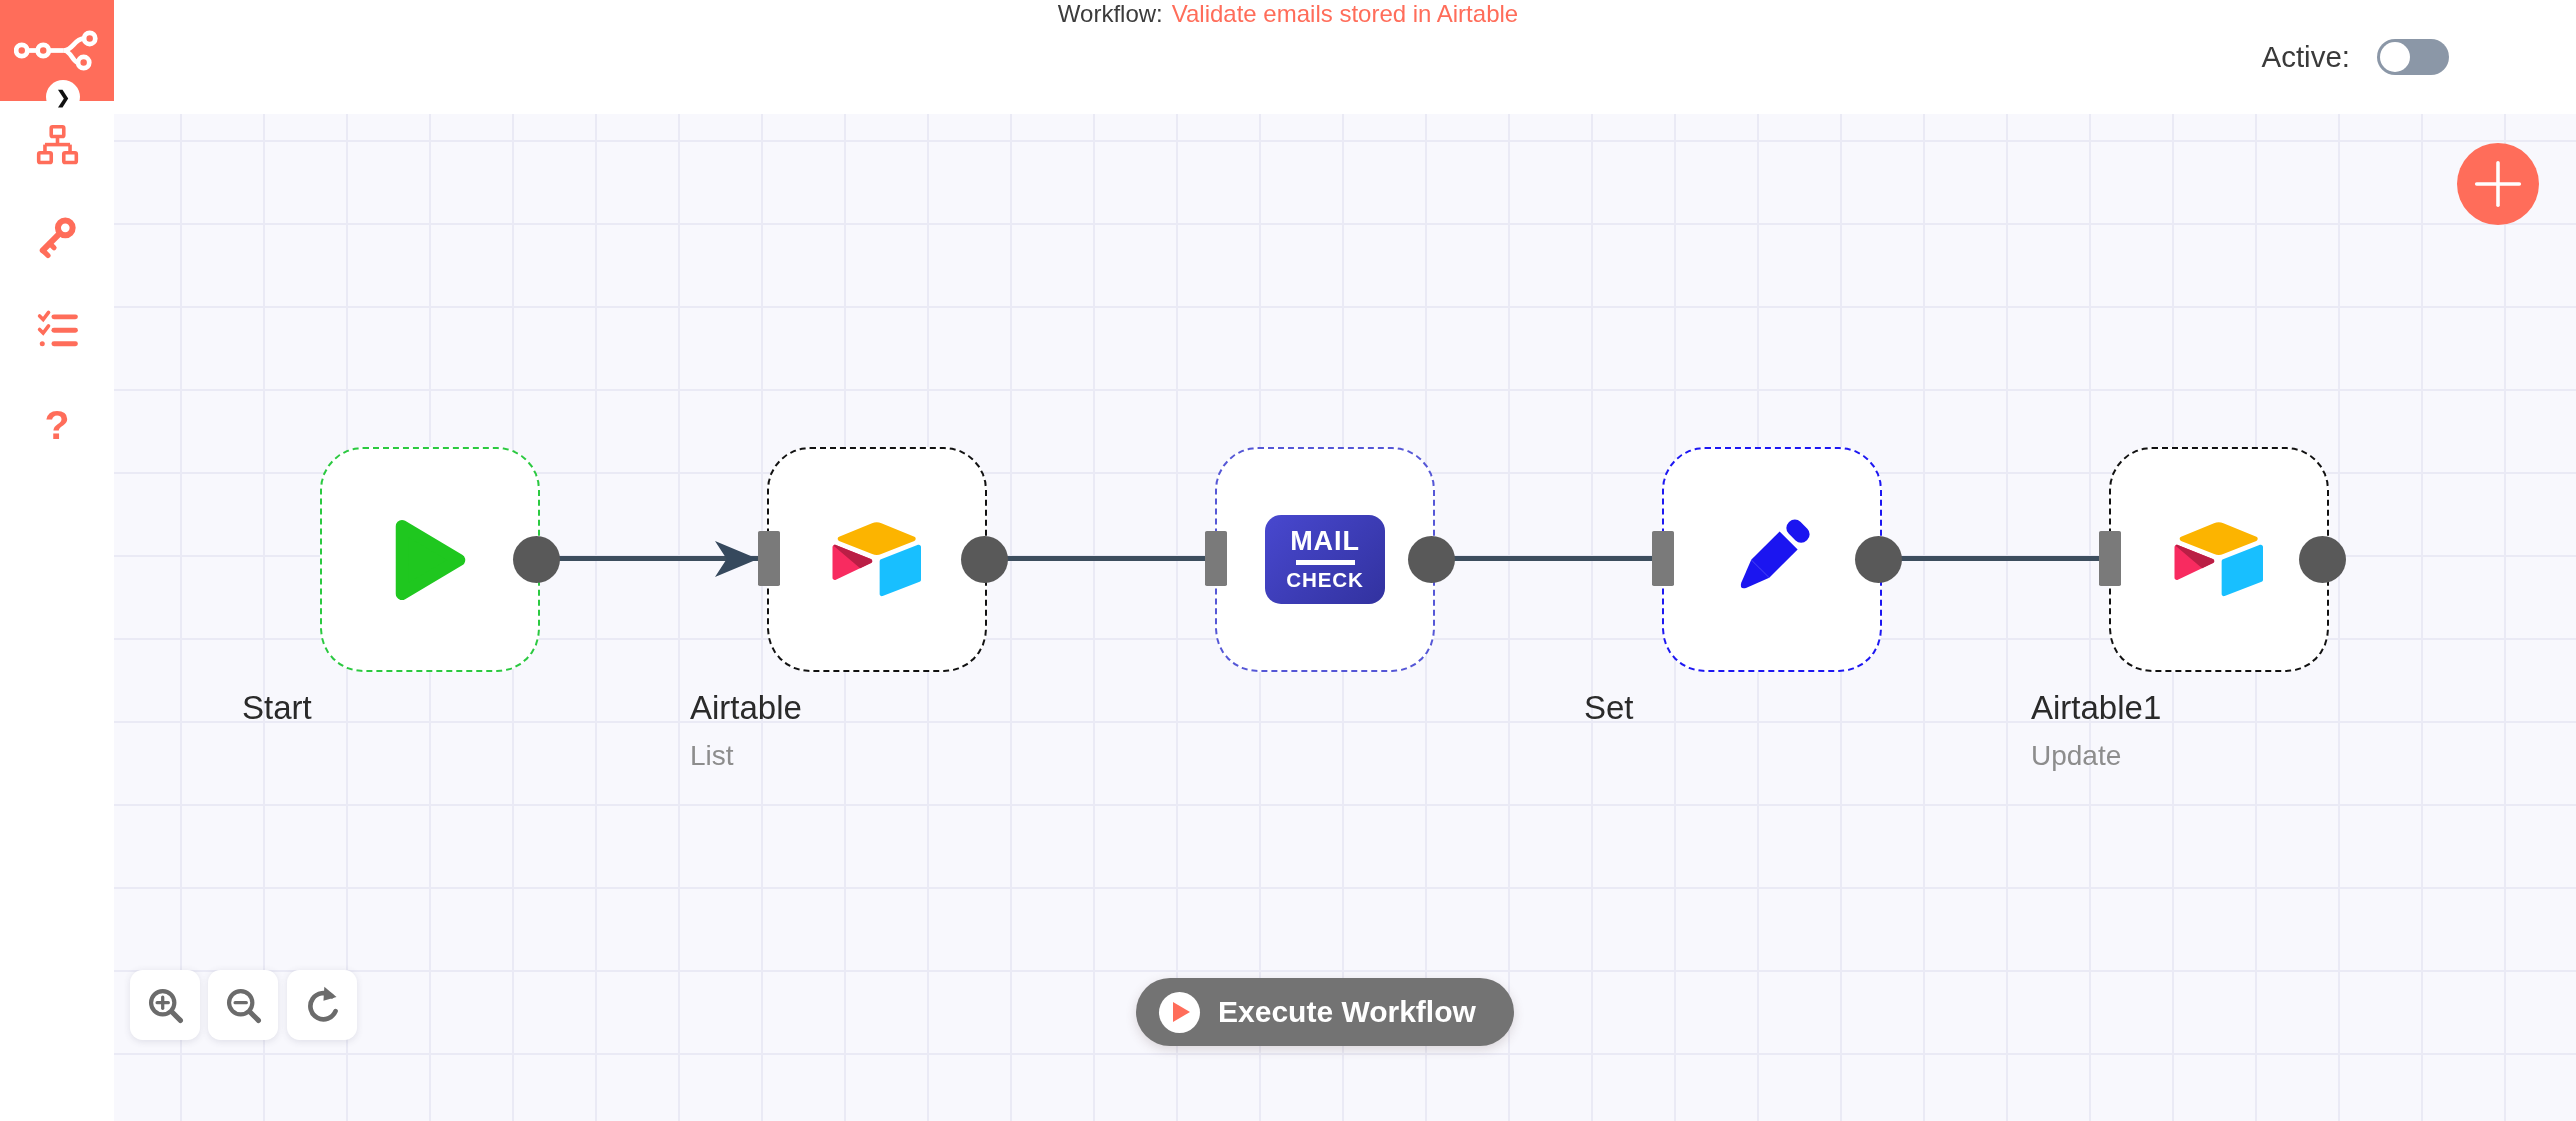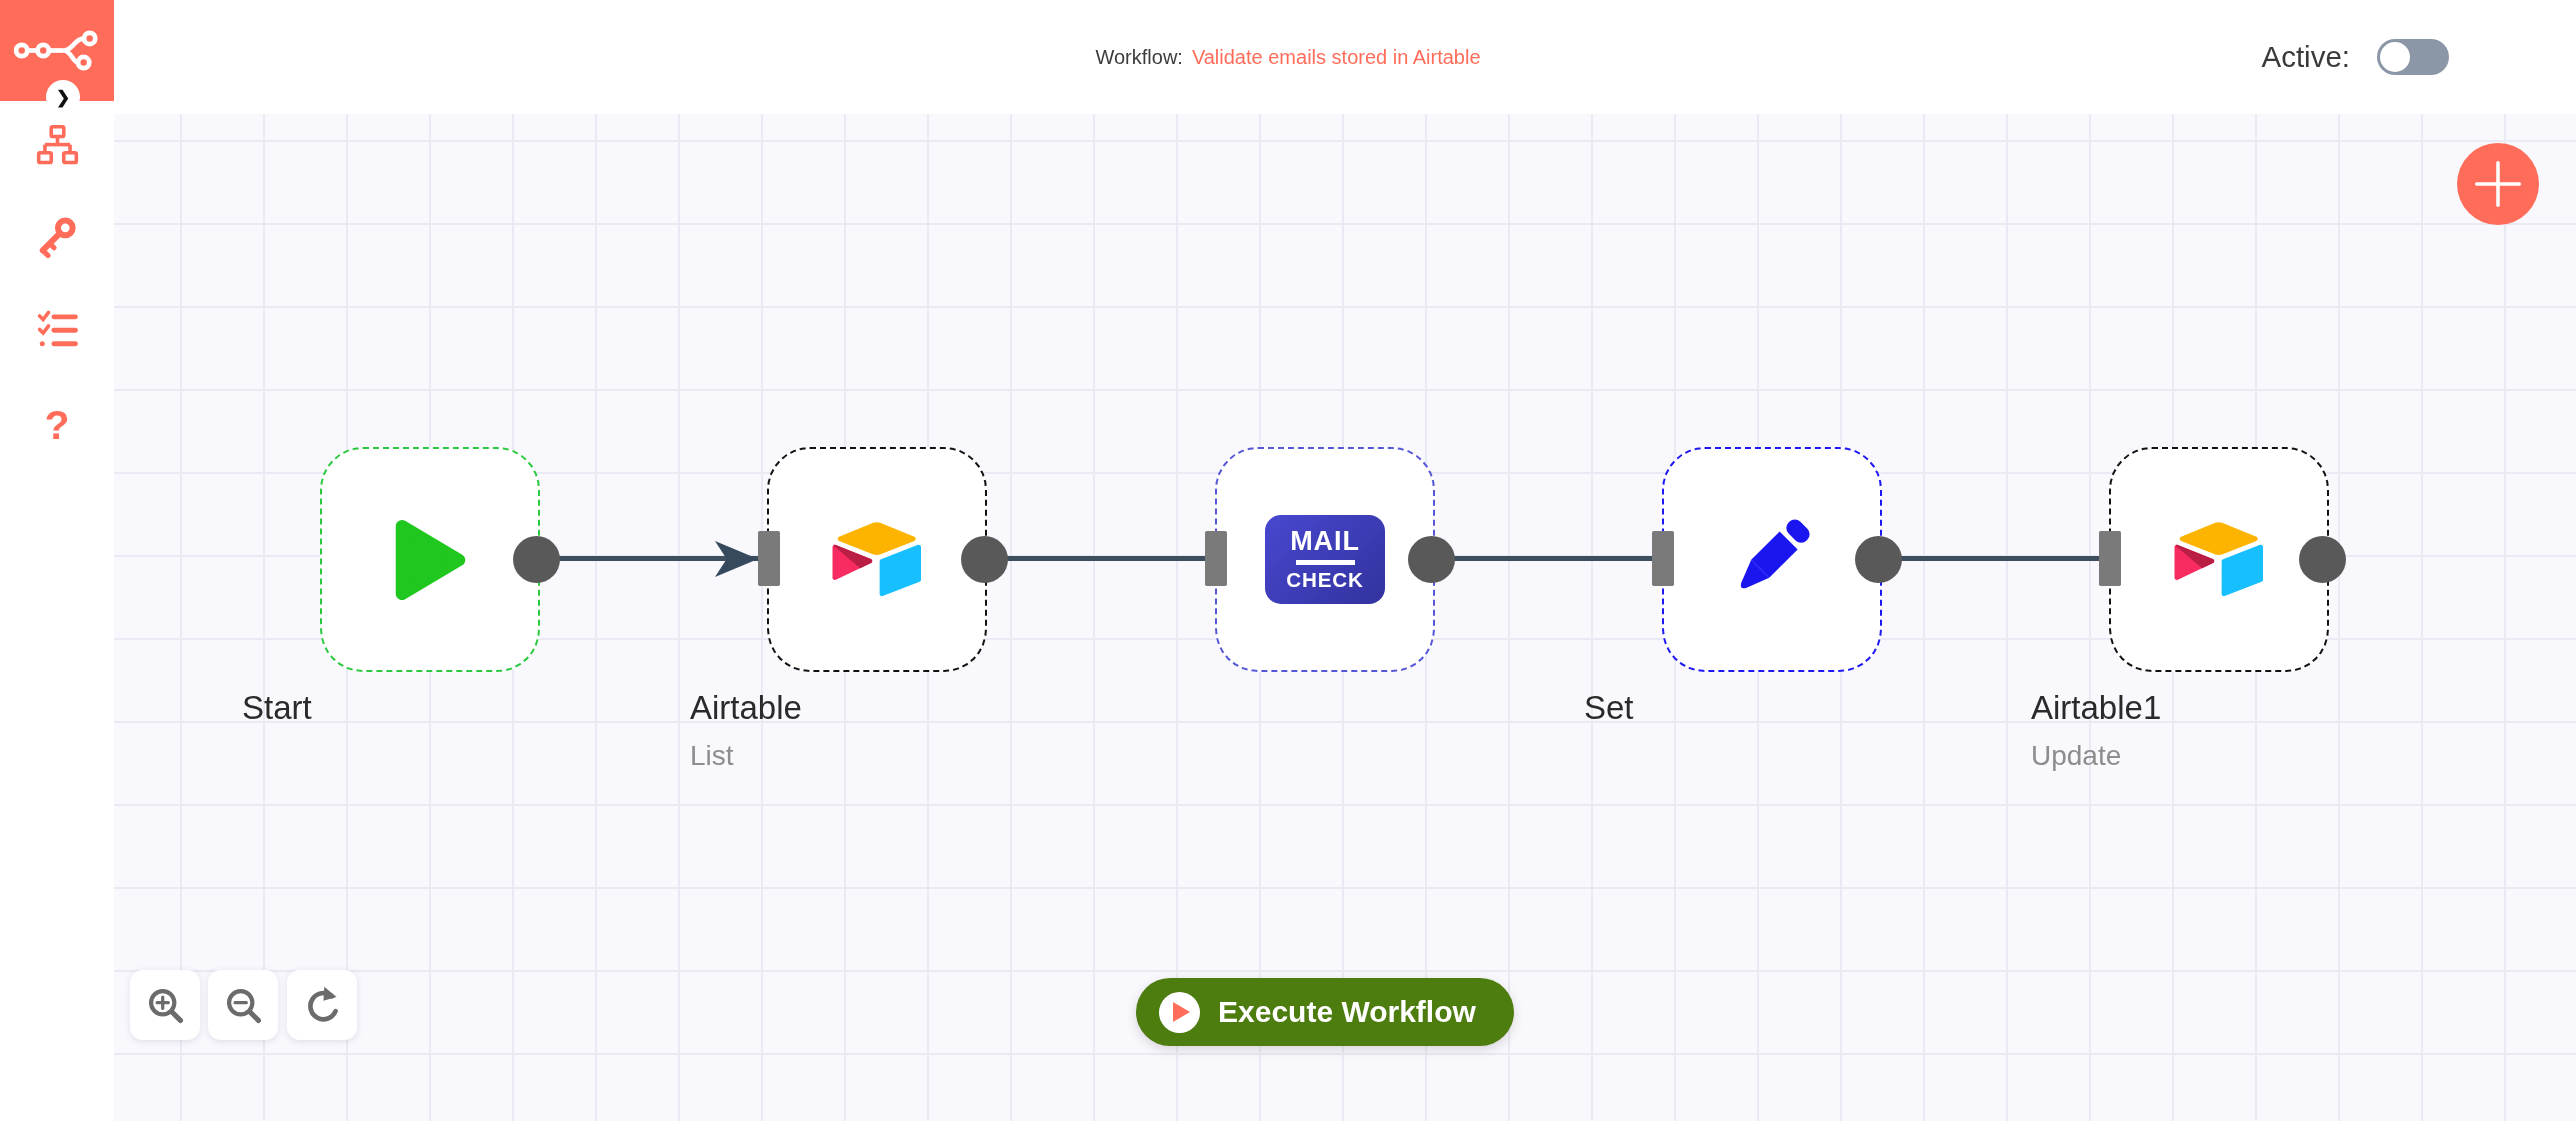--- a/index.html
+++ b/index.html
@@ -1,22 +1,22 @@
 <!DOCTYPE html>
 <html style="font-size:14.3px"><head>
 <meta charset="utf-8">
 <style>
   html,body{margin:0;padding:0;overflow:hidden;background:#ffffff;
     font-family:"Liberation Sans", sans-serif;}
   .app{position:relative;width:2576px;height:1122px;background:#ffffff;}
 
   
   .header{position:absolute;left:0;top:0;width:2576px;height:114px;background:#ffffff;z-index:5;}
-  .title{position:absolute;left:0;right:0;top:0;height:114px;display:flex;align-items:center;
-    justify-content:center;font-size:20px;font-weight:500;color:#3c3c3c;white-space:pre;}
+  .title{position:absolute;left:0;right:0;top:0;height:114px;display:flex;align-items:flex-start;
+    justify-content:center;font-size:24px;font-weight:500;color:#3c3c3c;white-space:pre;}
   .title .wf-name{color:#ff6d5a;margin-left:9px;}
   .active-wrap{position:absolute;right:127px;top:0;height:114px;display:flex;align-items:center;gap:27px;}
   .active-label{font-size:29.5px;color:#3a3a3a;}
   .toggle{position:relative;width:72px;height:36px;border-radius:18px;background:#8b97a7;cursor:pointer;}
   .toggle .knob{position:absolute;left:2.7px;top:2.7px;width:30px;height:30px;border-radius:50%;background:#ffffff;}
 
   
   .sidebar{position:absolute;left:0;top:0;width:114px;height:1122px;background:#ffffff;z-index:6;}
   .logo-block{position:absolute;left:0;top:0;width:114px;height:101px;background:#ff6d5a;
     display:flex;align-items:center;justify-content:center;}
@@ -55,21 +55,21 @@
     display:flex;flex-direction:column;align-items:center;justify-content:center;
     color:#ffffff;font-weight:700;}
   .mc-badge .t1{font-size:27px;letter-spacing:0.9px;line-height:1;}
   .mc-badge .bar{width:59px;height:4.5px;background:#ffffff;margin:5.4px 0;}
   .mc-badge .t2{font-size:20.6px;letter-spacing:0.9px;line-height:1;}
 
   
   .zoom-ctrl{position:absolute;top:970px;width:70px;height:70px;background:#ffffff;border-radius:12.5px;
     box-shadow:0 1.8px 7.2px rgba(60,60,90,.12);display:flex;align-items:center;justify-content:center;cursor:pointer;z-index:4;}
   .exec-btn{position:absolute;left:1136px;top:978px;height:68px;padding:0 38px 0 23px;border-radius:34px;
-    background:#4d7c0f;display:flex;align-items:center;gap:18px;box-shadow:0 3.6px 10.7px rgba(90,60,60,.18);
+    background:#737373;display:flex;align-items:center;gap:18px;box-shadow:0 3.6px 10.7px rgba(90,60,60,.18);
     cursor:pointer;z-index:4;}
   .exec-btn .play{width:41px;height:41px;border-radius:50%;background:#ffffff;
     display:flex;align-items:center;justify-content:center;}
   .exec-btn .play .tri{width:0;height:0;border-top:10.7px solid transparent;border-bottom:10.7px solid transparent;
     border-left:17px solid #ff6d5a;margin-left:4.5px;}
   .exec-btn .lbl{color:#ffffff;font-size:30px;font-weight:700;white-space:nowrap;}
   .plus-btn{position:absolute;left:2457px;top:143px;width:82px;height:82px;border-radius:50%;
     background:#ff6d5a;display:flex;align-items:center;justify-content:center;cursor:pointer;z-index:4;}
 </style>
 </head>

